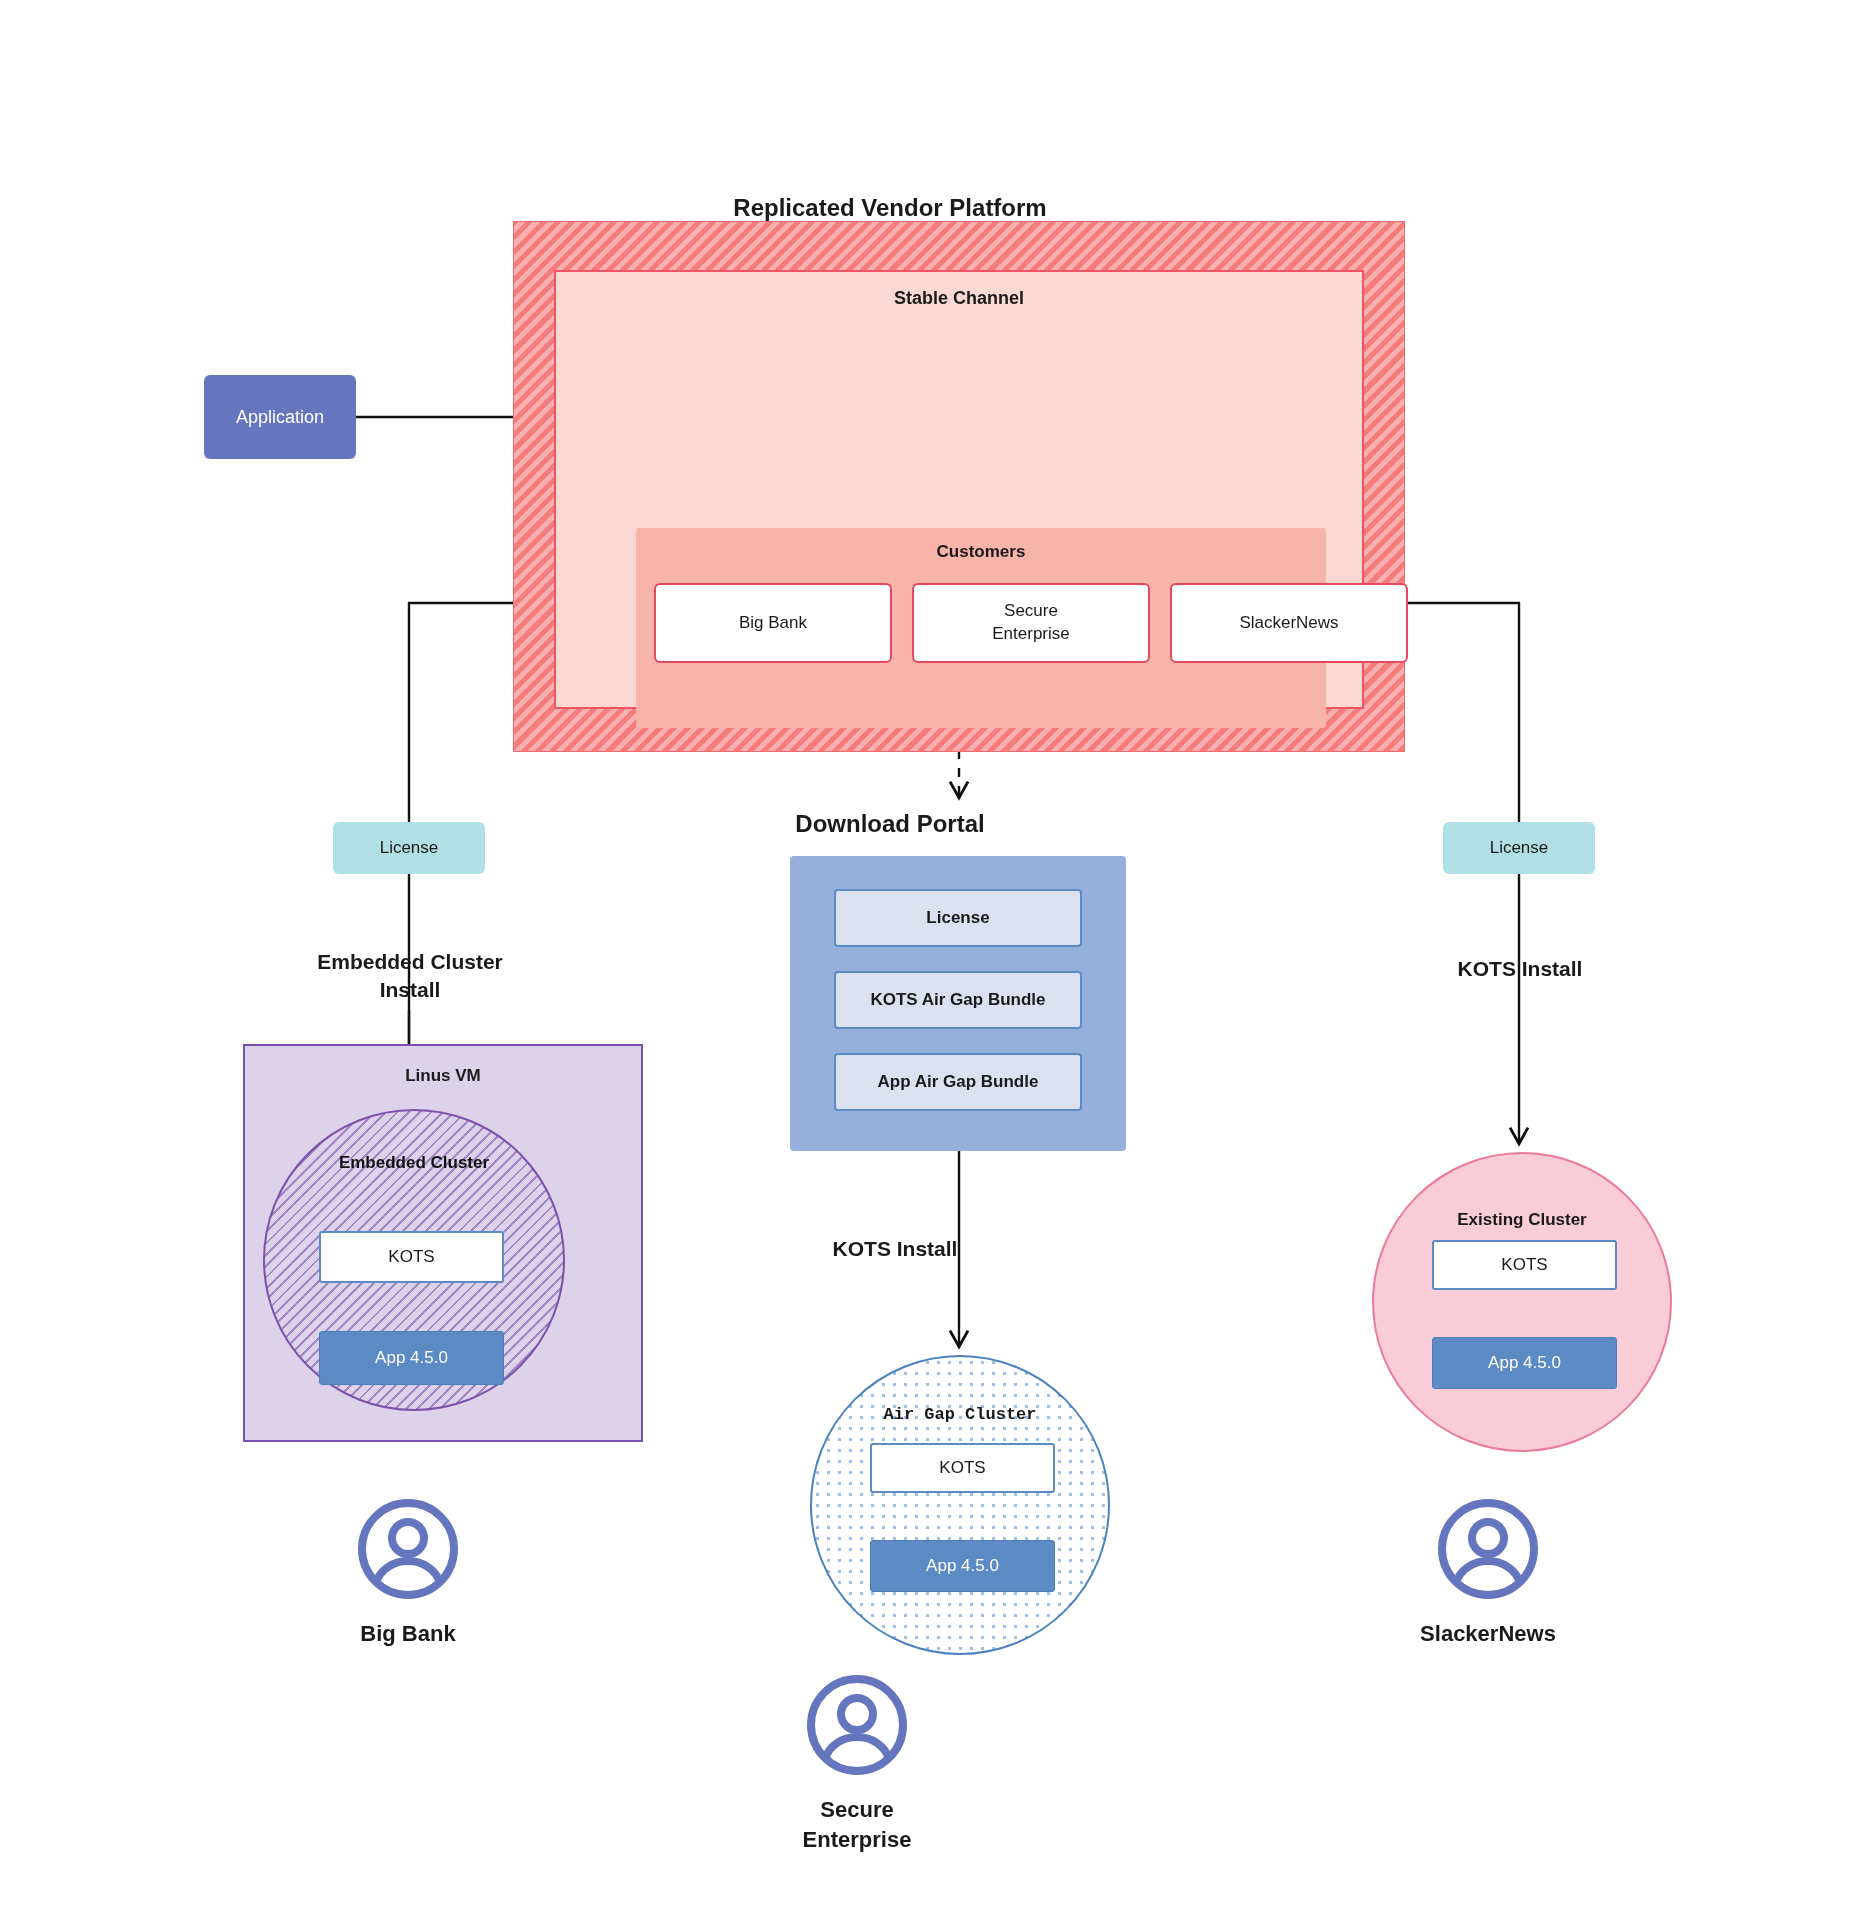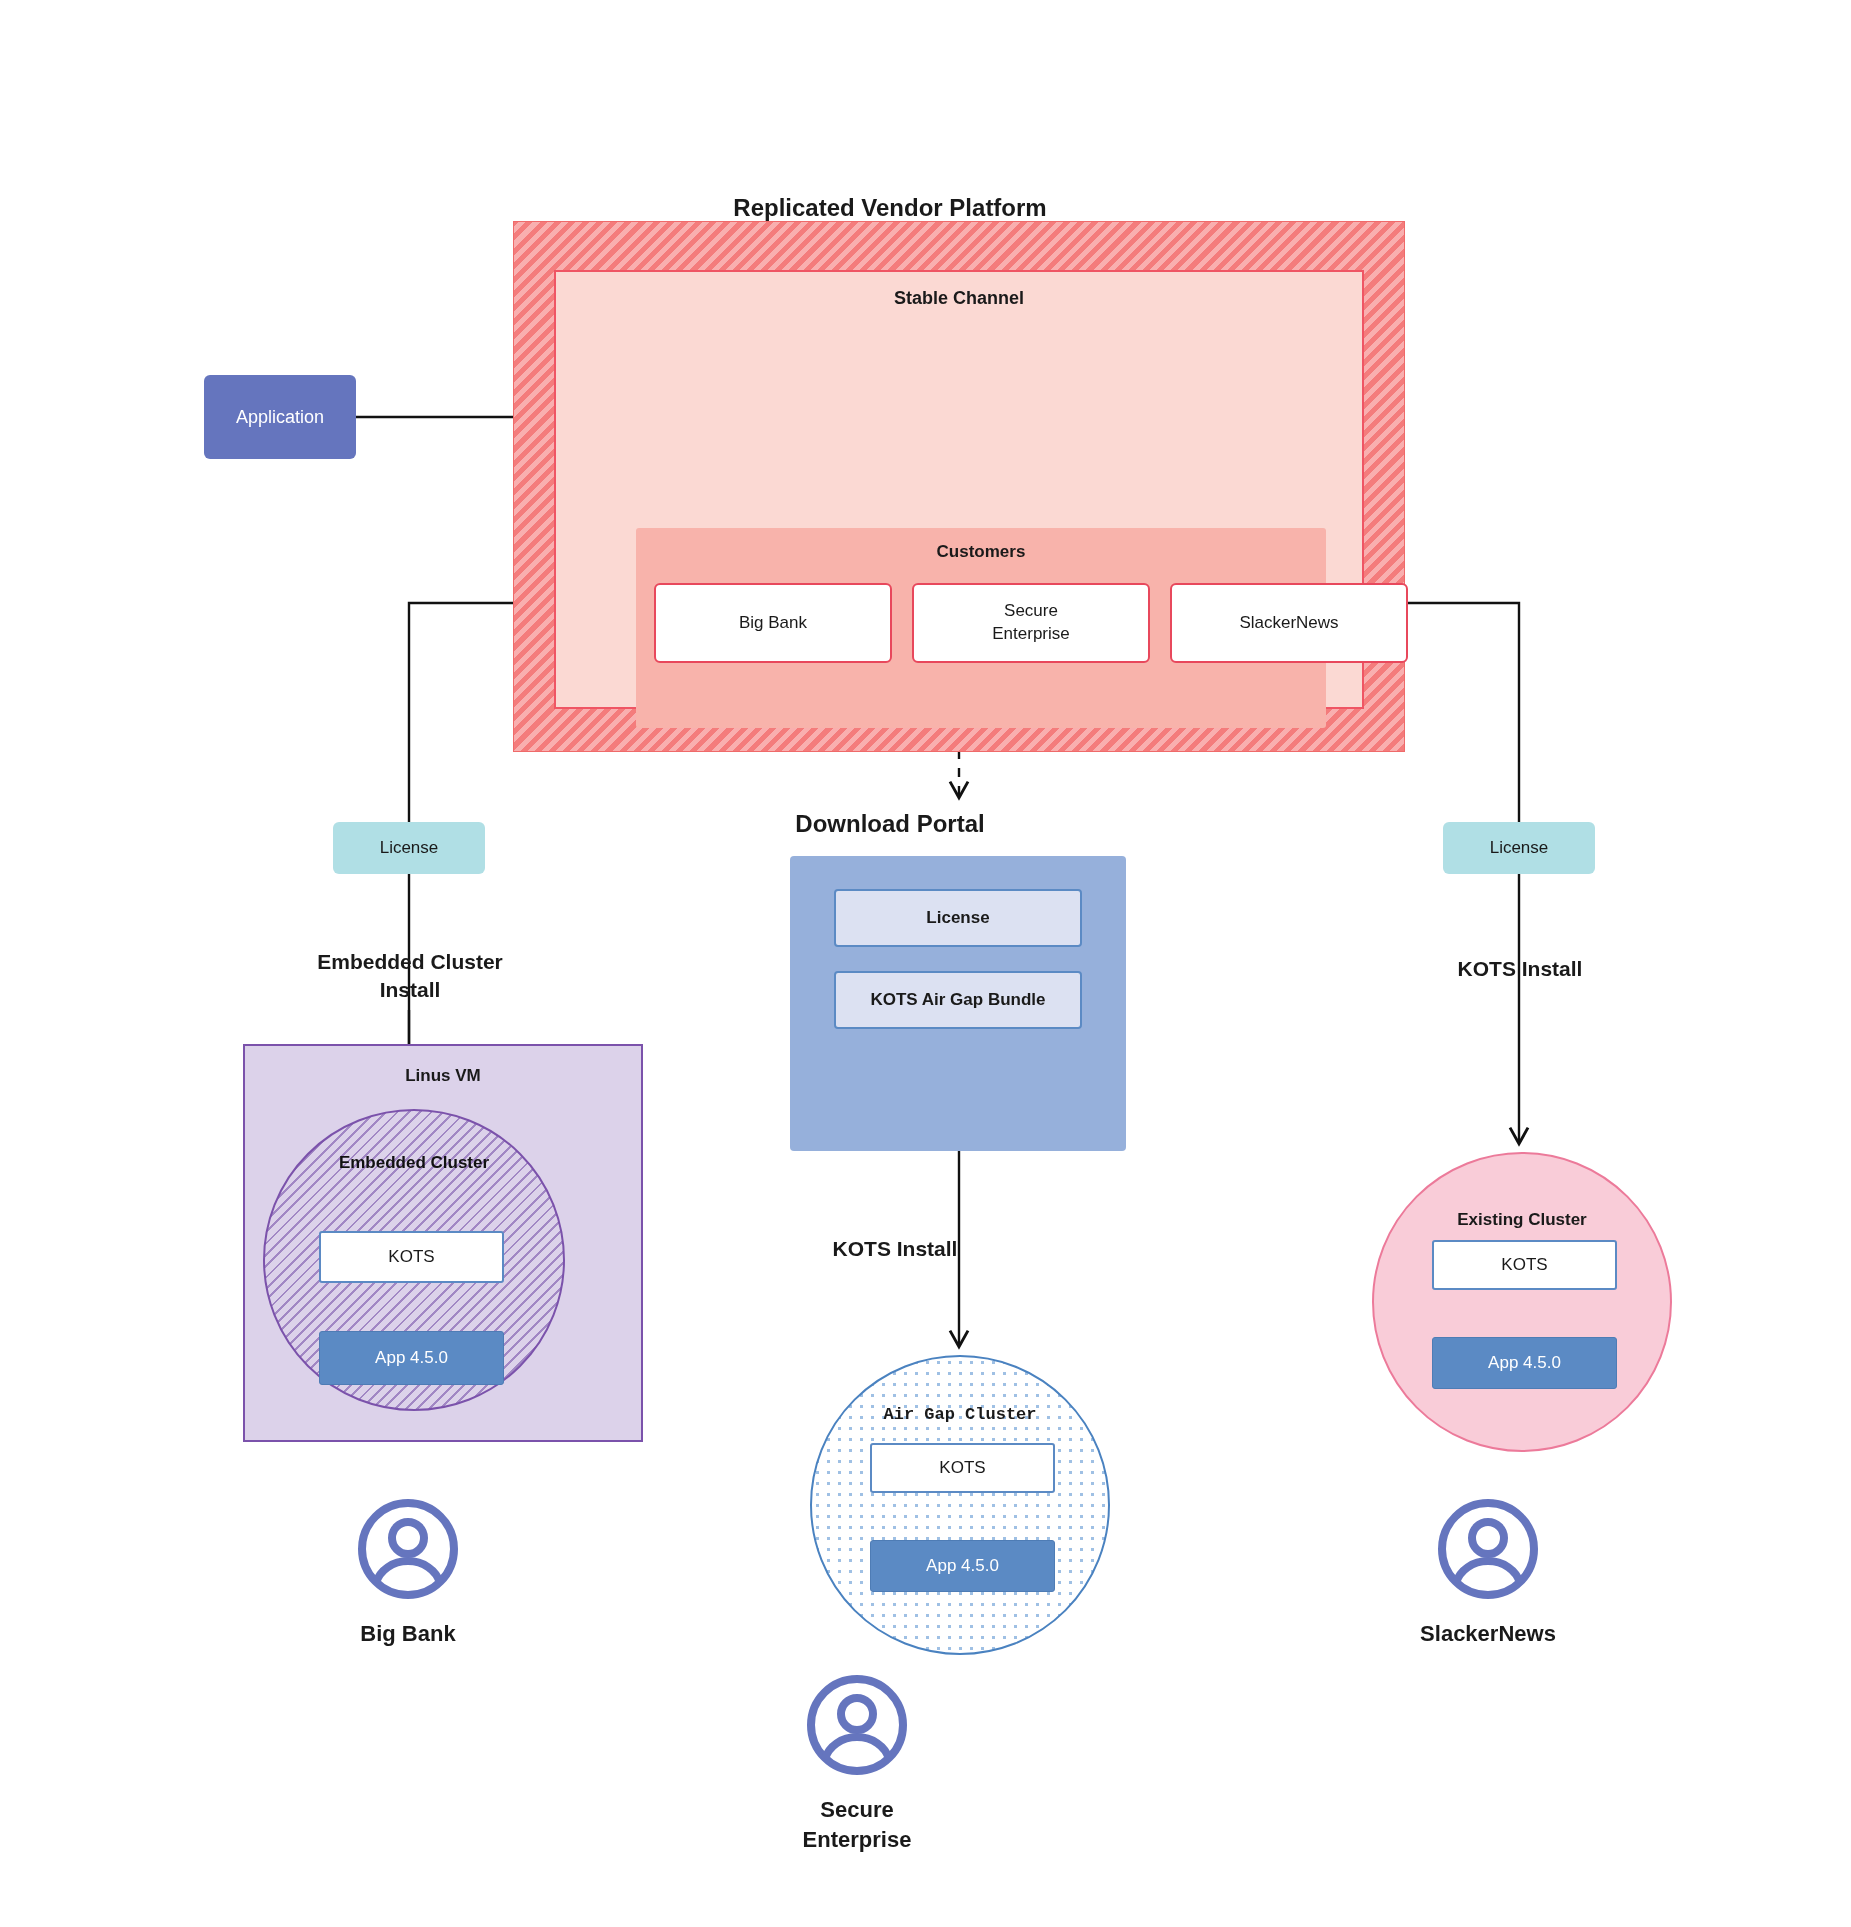--- a/index.html
+++ b/index.html
@@ -282,20 +282,23 @@
   <div class="edge-label kots-mid nl">KOTS Install</div>
 
   <div class="lbl title-portal">Download  Portal</div>
   <div class="portal">
     <div class="portal-item i0">
       <span>License</span>
     </div>
     <div class="portal-item i1">
       <span>KOTS Air Gap Bundle</span>
     </div>
+    <div class="portal-item i2">
+      <span>App Air Gap Bundle</span>
+    </div>
   </div>
 
   <div class="vm-box">
     <div class="vm-title">Linus VM</div>
     <div class="emb-circle">
       <div class="emb-title">Embedded Cluster</div>
     </div>
     <div class="kots-box">
       <span>KOTS</span>
     </div>

